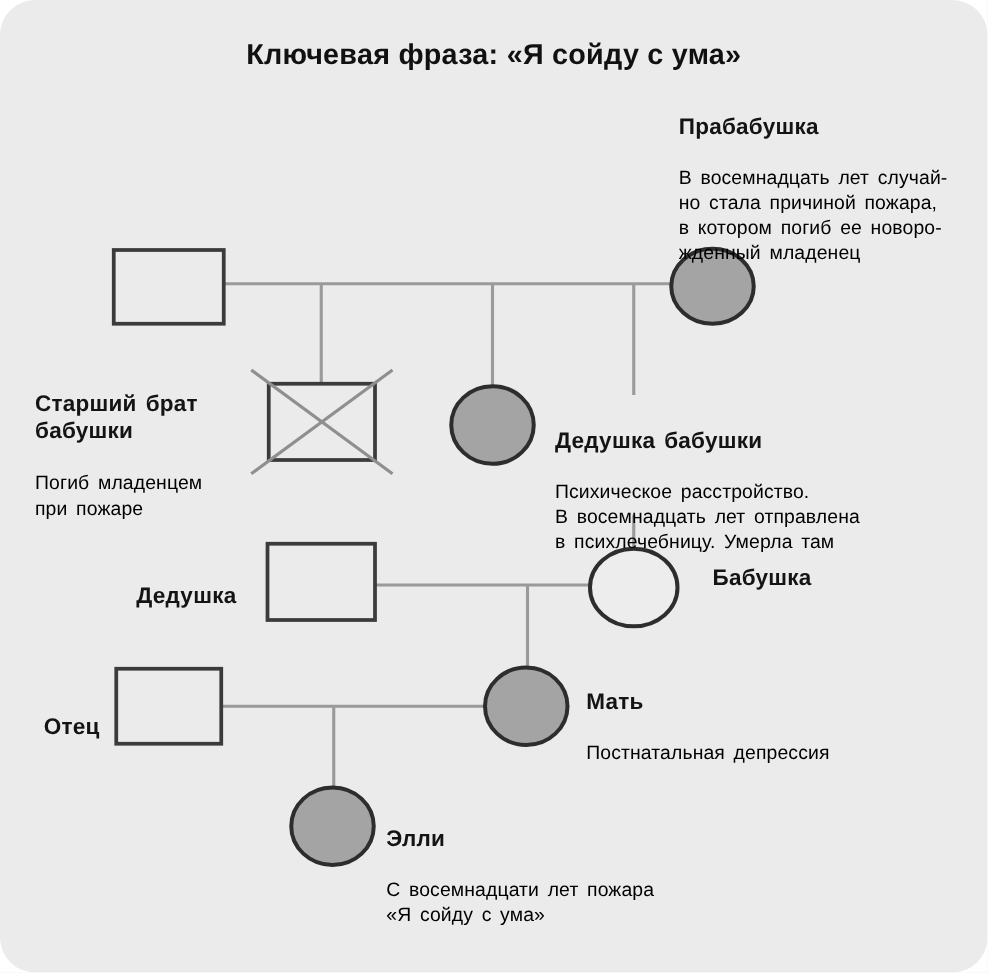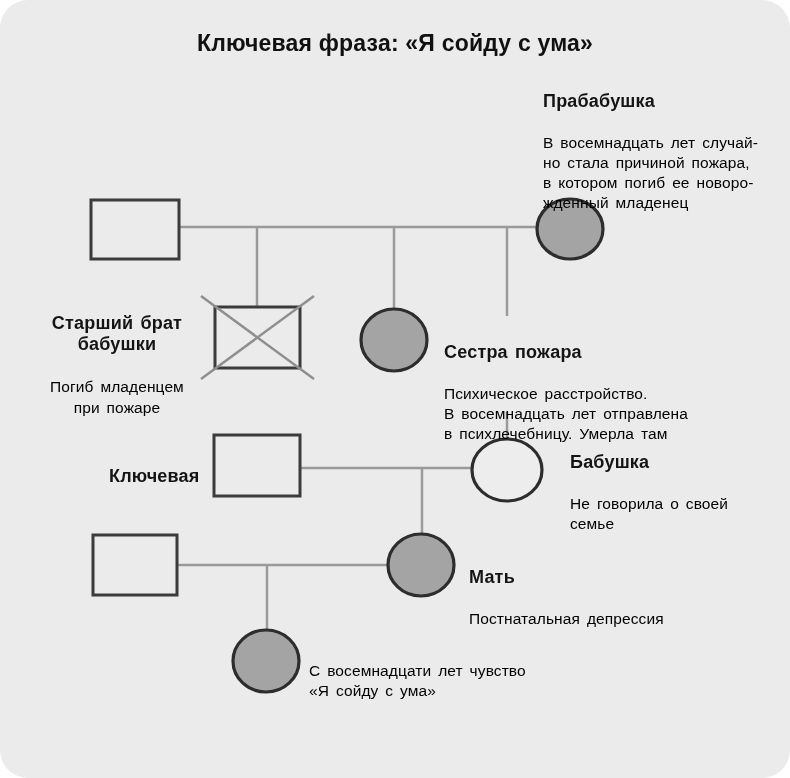--- a/index.html
+++ b/index.html
@@ -101,48 +101,50 @@
 
   <div class="pblock" style="left:503px; top:73px; width:268px;margin-left:40px;">
     <div class="pname">Прабабушка</div>
     <div class="pnote">В восемнадцать лет случай-
 но стала причиной пожара,
 в котором погиб ее новоро-
 жденный младенец</div>
   </div>
 
 
-  <div class="pblock" style="left:17px; top:295px; width:200px;text-align:center;">
+  <div class="pblock" style="left:28px; top:295px; width:200px;">
     <div class="pname">Старший брат
 бабушки</div>
     <div class="pnote tall">Погиб младенцем
 при пожаре</div>
   </div>
 
   <div class="pblock" style="left:444px; top:324px; width:290px;">
-    <div class="pname">Сестра пожара</div>
+    <div class="pname">Дедушка бабушки</div>
     <div class="pnote">Психическое расстройство.
 В восемнадцать лет отправлена
 в психлечебницу. Умерла там</div>
   </div>
 
   <div class="pblock" style="left:109px; top:448px;">
-    <div class="pname">Ключевая</div>
+    <div class="pname">Дедушка</div>
   </div>
 
   <div class="pblock" style="left:570px; top:434px; width:200px;">
     <div class="pname">Бабушка</div>
-    <div class="pnote">Не говорила о своей
-семье</div>
   </div>
 
+  <div class="pblock" style="left:35px; top:553px;">
+    <div class="pname">Отец</div>
+  </div>
 
-  <div class="pblock" style="left:469px; top:549px; width:260px;">
+  <div class="pblock" style="left:469px; top:533px; width:260px;">
     <div class="pname">Мать</div>
     <div class="pnote">Постнатальная депрессия</div>
   </div>
 
   <div class="pblock" style="left:309px; top:643px; width:270px;">
-    <div class="pnote">С восемнадцати лет чувство
+    <div class="pname">Элли</div>
+    <div class="pnote">С восемнадцати лет пожара
 «Я сойду с ума»</div>
   </div>
 
 </div>
 
 </body></html>

